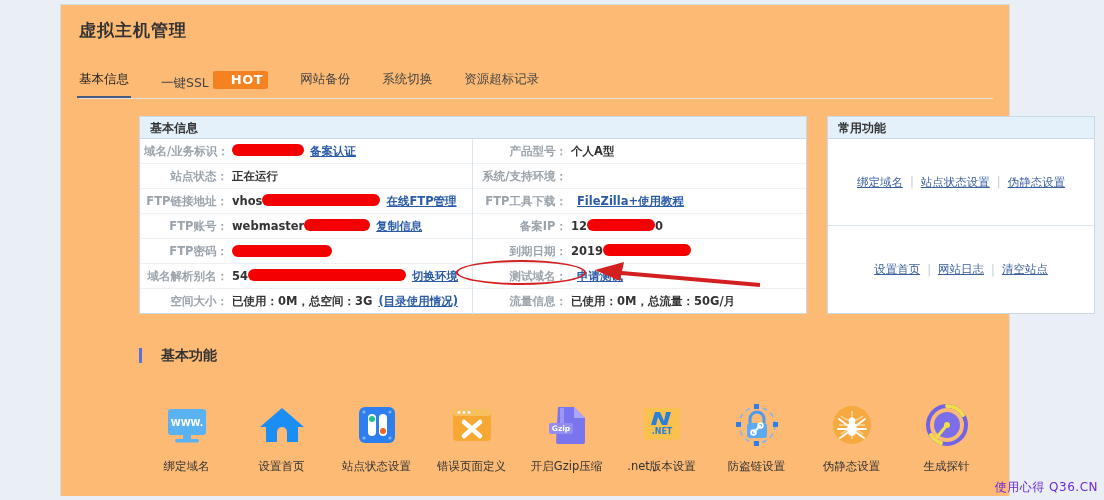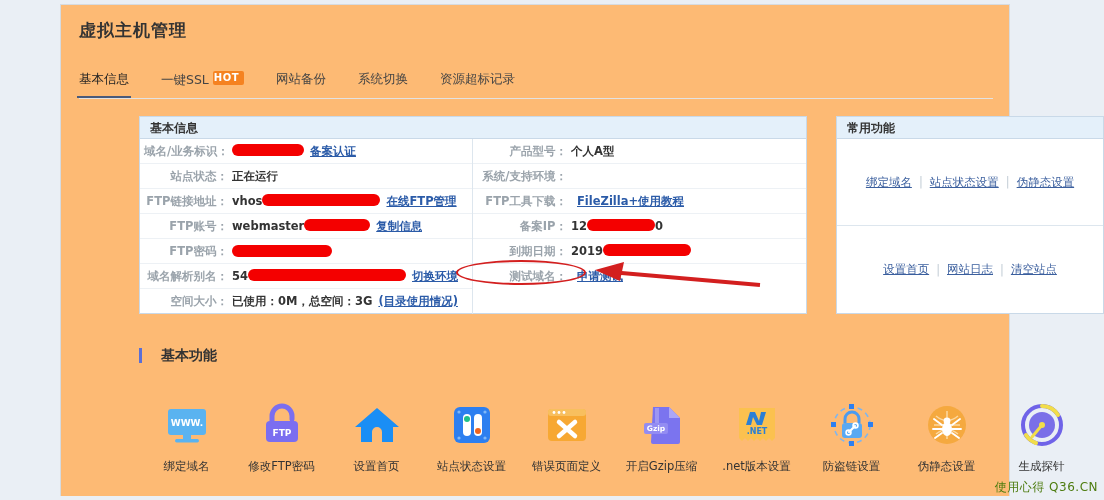--- a/index.html
+++ b/index.html
@@ -42,43 +42,43 @@
     cursor: pointer;
   }
   .tab.active { color: #222; }
   .tab.active::after {
     content: ""; position: absolute; left: -2px; right: -2px; bottom: -1px;
     height: 2px; background: #4a5a7a;
   }
   .hot-badge {
     display: inline-block;
     background: #f58220; color: #fff;
-    font-size: 10px; font-weight: bold;
-    padding: 1px 5px 2px 1px;
+    font-size: 13px; font-weight: bold;
+    padding: 1px 5px 2px 18px;
     border-radius: 2px;
     vertical-align: 3px;
     margin-left: 4px;
     letter-spacing: .5px;
   }
 
   
   .panel {
     position: absolute;
     border: 1px solid #c9d9e8;
     background: #fff;
   }
   .panel-head {
     height: 22px;
     background: #e4f0fa;
     border-bottom: 1px solid #c9d9e8;
     font-size: 12px; font-weight: bold; color: #333;
     padding: 3px 0 0 10px;
   }
   .info-panel { left: 78px; top: 111px; width: 668px; height: 198px; }
-  .func-panel { left: 766px; top: 111px; width: 268px; height: 198px; margin-left: 9px; }
+  .func-panel { left: 766px; top: 111px; width: 268px; height: 198px; }
 
   .cols { display: flex; height: 175px; }
   .col { width: 50%; }
   .col.left { border-right: 1px solid #dde6ee; }
   .row {
     display: flex; align-items: center;
     height: 25px;
     border-bottom: 1px solid #edf1f5;
     font-size: 11.5px;
     padding-left: 4px;
@@ -146,21 +146,21 @@
   .ellipse {
     position: absolute;
     left: 456px; top: 260px;
     width: 130px; height: 25px;
     border: 2px solid #d31f1f;
     border-radius: 50%;
     pointer-events: none;
   }
   .watermark {
     position: absolute; right: 6px; bottom: 4px;
-    font-size: 12px; color: #4d7c0f;
+    font-size: 12px; color: #6d28d9;
     letter-spacing: .5px;
   }
   svg.anno { position: absolute; left: 0; top: 0; width: 1104px; height: 500px; pointer-events: none; }
 </style>
 </head>
 <body>
 
 <div id="root">
 
   <div class="card">
@@ -265,20 +265,26 @@
               <div class="val">
                 <span>2019</span>
                 <span class="redact" style="width: 88px;"></span>
               </div>
             </div>
             <div class="row">
               <div class="lbl">测试域名：</div>
               <div class="val">
                 <span class="sp"></span>
                 <span class="lnk">申请测试</span>
+              </div>
+            </div>
+            <div class="row">
+              <div class="lbl">流量信息：</div>
+              <div class="val">
+                <span>已使用：0M，总流量：50G/月</span>
               </div>
             </div>
           </div>
       </div>
     </div>
 
     <div class="panel func-panel">
       <div class="panel-head">常用功能</div>
       <div class="func-block first" id="fgroup1">
           <span class="lnk">绑定域名</span>
@@ -301,30 +307,20 @@
         <div class="icon-cell">
           <div class="icon-art">
             <svg width="52" height="52" viewBox="0 0 52 52">
               <rect x="7" y="10" width="38" height="26" rx="3" fill="#5ab3f0"></rect>
               <rect x="22" y="36" width="8" height="5" fill="#5ab3f0"></rect>
               <rect x="14" y="40" width="24" height="3.5" rx="1.7" fill="#5ab3f0"></rect>
               <text x="26" y="27" font-size="9" font-weight="bold" fill="#ffffff" text-anchor="middle" font-family="DejaVu Sans">WWW.</text>
             </svg>
           </div>
           <div class="icon-label">绑定域名</div>
-        </div>
-        <div class="icon-cell">
-          <div class="icon-art">
-            <svg width="52" height="52" viewBox="0 0 52 52">
-              <path d="M16 22 v-5 a10 10 0 0 1 20 0 v3" fill="none" stroke="#7b6ef0" stroke-width="5" stroke-linecap="round"></path>
-              <rect x="10" y="22" width="32" height="21" rx="4" fill="#7b6ef0"></rect>
-              <text x="26" y="37" font-size="9" font-weight="bold" fill="#ffffff" text-anchor="middle" font-family="DejaVu Sans">FTP</text>
-            </svg>
-          </div>
-          <div class="icon-label">修改FTP密码</div>
         </div>
         <div class="icon-cell">
           <div class="icon-art">
             <svg width="52" height="52" viewBox="0 0 52 52">
               <path d="M26 9 L48 28 L42 28 L42 43 L31 43 L31 33 a5 5 0 0 0 -10 0 L21 43 L10 43 L10 28 L4 28 Z" fill="#1a8ef5"></path>
             </svg>
           </div>
           <div class="icon-label">设置首页</div>
         </div>
         <div class="icon-cell">

